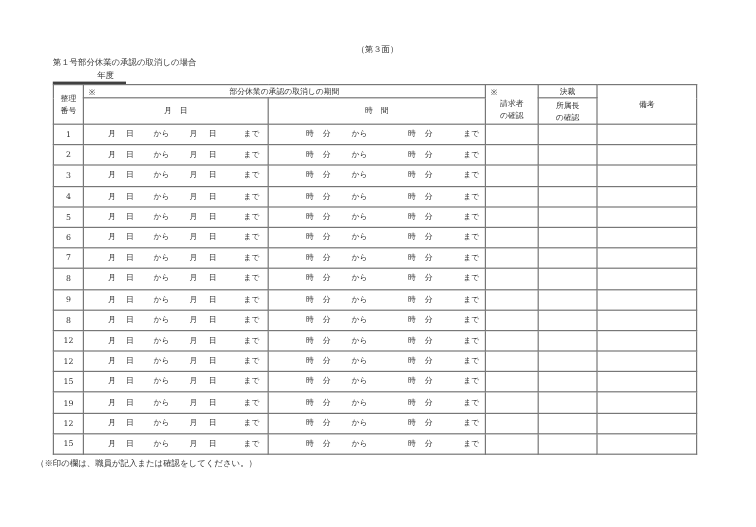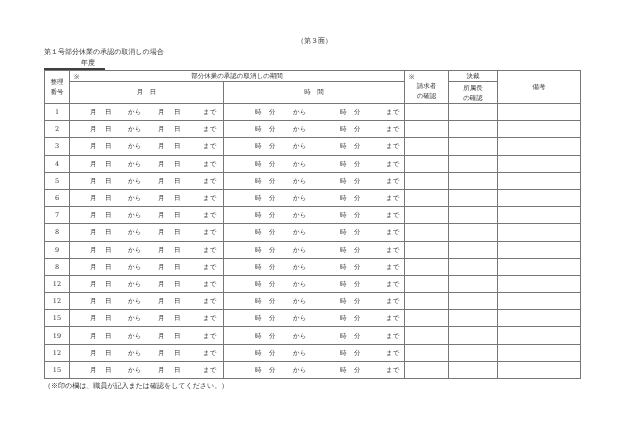--- a/index.html
+++ b/index.html
@@ -3,21 +3,21 @@
 <meta charset="utf-8">
 <style>
   html, body { margin: 0; padding: 0; }
   body {
     width: 630px; height: 439px; background: #ffffff; position: relative; overflow: hidden;
     font-family: "DejaVu Serif", "Liberation Serif", serif; color: #333;
   }
   .page-label { position: absolute; left: 297px; top: 36px; font-size: 7px; }
   .form-title { position: absolute; left: 44px; top: 47px; font-size: 7px; }
   .fiscal-year { position: absolute; left: 44px; top: 59px; width: 24px; font-size: 7px; border-bottom: 2px solid #404040; padding-left: 37px; height: 9px; line-height: 9px; }
-  .footnote { position: absolute; left: 44px; top: 381px; font-size: 7px; }
+  .footnote { position: absolute; left: 30px; top: 381px; font-size: 7px; }
   table.form {
     position: absolute; left: 44px; top: 70px; width: 536px;
     border-collapse: collapse; table-layout: fixed; font-size: 6.5px;
   }
   table.form td, table.form th {
     border: 1px solid #777; padding: 0; font-weight: normal; text-align: center; vertical-align: middle;
   }
   .h1 td { height: 10px; }
   .h2 td { height: 21px; }
   tr.data td { height: 16.2px; }

